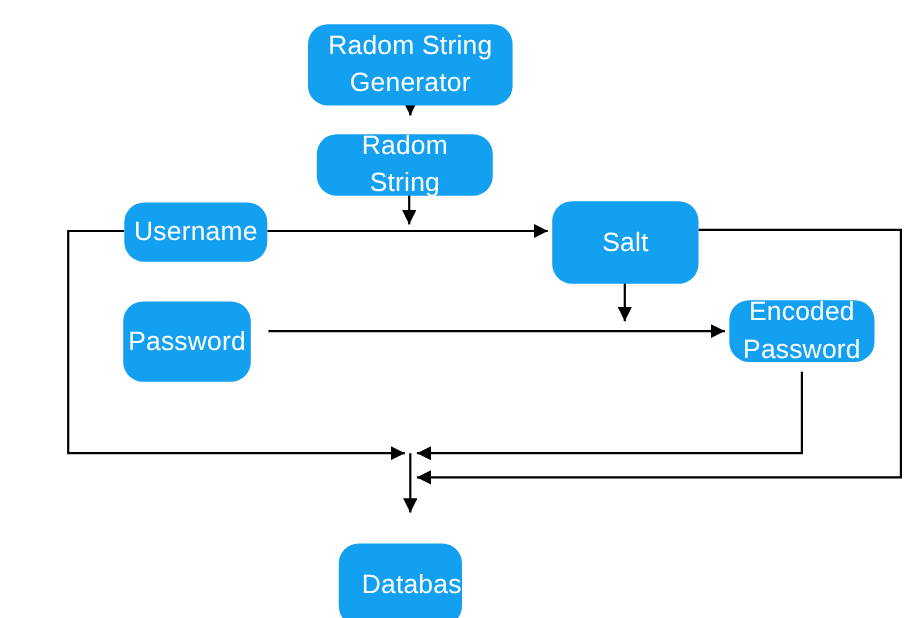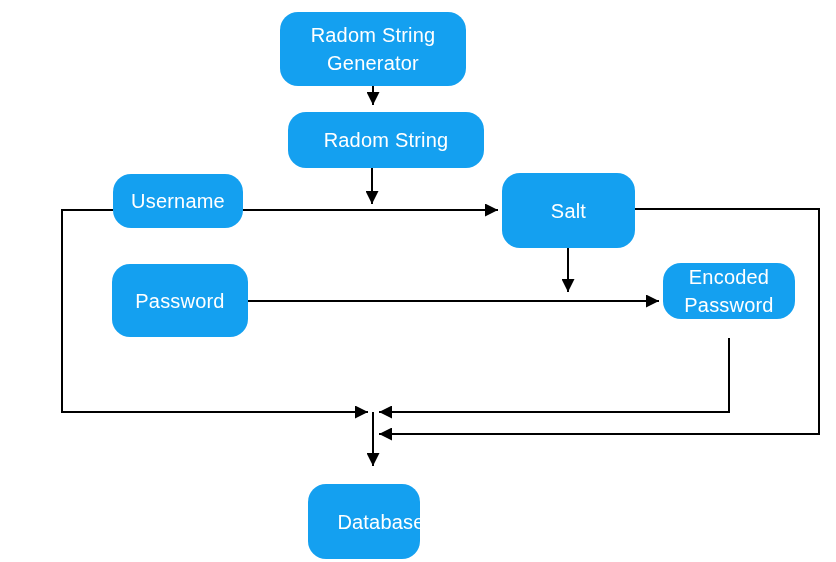--- a/index.html
+++ b/index.html
@@ -33,31 +33,32 @@
   }
   .node {
     position: absolute;
     background: var(--node-fill);
     color: var(--node-text);
     border-radius: 18px;
     display: flex;
     align-items: center;
     justify-content: center;
     text-align: center;
-    font-size: 20px;
+    font-size: 24px;
     line-height: 1.4;
     letter-spacing: 0.2px;
     padding: 4px 10px;
     box-sizing: border-box;
+    margin-top: 10px;
   }
   #n0 { left: 280px; top: 12px;  width: 186px; height: 74px; }
-  #n1 { left: 288px; top: 112px; width: 196px; height: 56px; }
+  #n1 { left: 288px; top: 112px; width: 160px; height: 56px; }
   #n2 { left: 113px; top: 174px; width: 130px; height: 54px; }
   #n3 { left: 502px; top: 173px; width: 133px; height: 75px; text-align: center; }
-  #n4 { left: 112px; top: 264px; width: 136px; height: 73px; }
+  #n4 { left: 112px; top: 264px; width: 116px; height: 73px; }
   #n5 { left: 663px; top: 263px; width: 132px; height: 56px; }
   #n6 { left: 308px; top: 484px; width: 112px; height: 75px; padding-left: 44px; }
 </style>
 </head>
 <body>
 
 <div class="canvas">
 
   <svg class="connector-layer" width="836" height="562" viewBox="0 0 836 562">
     <defs>

